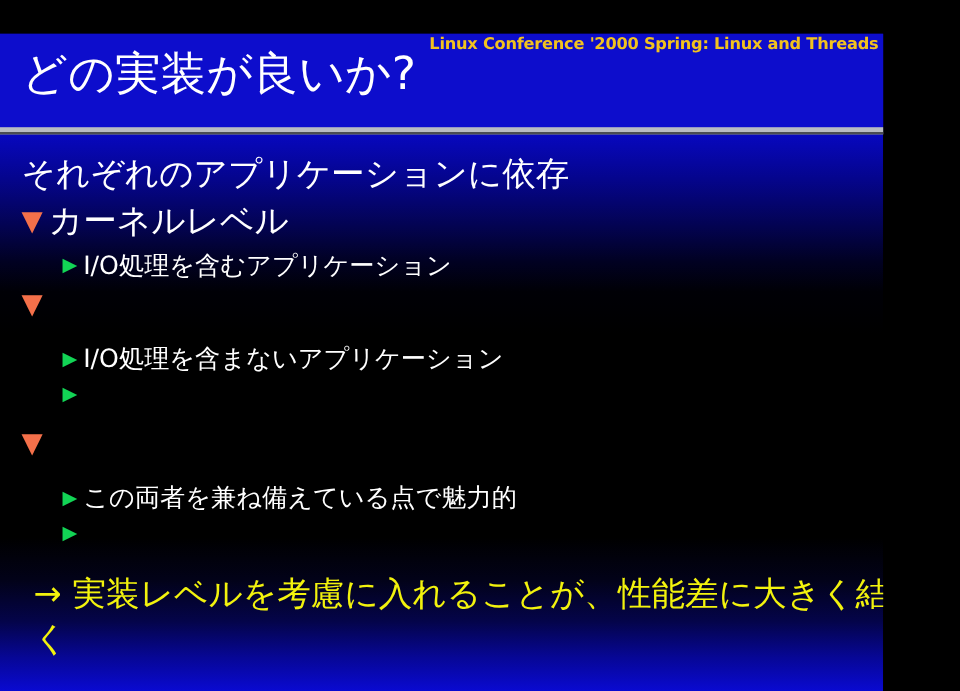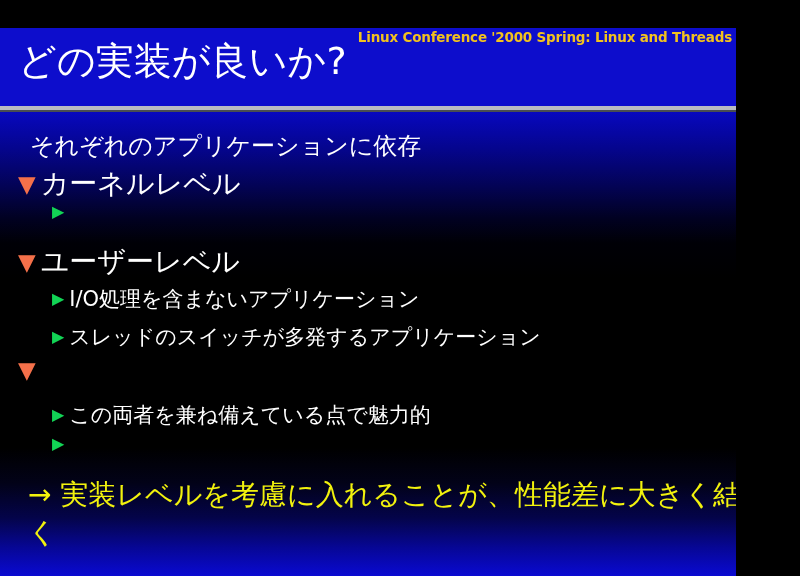--- a/index.html
+++ b/index.html
@@ -80,23 +80,23 @@
     left: 0;
     top: 100px;
     width: 800px;
   }
   .line {
     display: flex;
     align-items: baseline;
     white-space: nowrap;
   }
   .lvl0 {
-    padding-left: 30px;
+    padding-left: 18px;
     color: #ffffff;
-    font-size: 24px;
+    font-size: 28px;
     line-height: 36px;
     height: 38px;
     font-family: Liberation Serif, serif;
   }
   .lvl1 {
     padding-left: 18px;
     color: #ffffff;
     font-size: 28px;
     line-height: 36px;
     height: 40px;
@@ -155,35 +155,34 @@
       <span class="txt">それぞれのアプリケーションに依存</span>
     </div>
 
     <div class="line lvl1">
       <span class="bullet-down">▼</span>
       <span class="txt">カーネルレベル</span>
     </div>
 
     <div class="line lvl2">
       <span class="bullet-right">▶</span>
+      <span class="txt">I/O処理を含むアプリケーション</span>
     </div>
 
     <div class="line lvl1">
       <span class="bullet-down">▼</span>
-      <span class="txt">ユーザーレベル</span>
     </div>
 
     <div class="line lvl2">
       <span class="bullet-right">▶</span>
       <span class="txt">I/O処理を含まないアプリケーション</span>
     </div>
 
     <div class="line lvl2">
       <span class="bullet-right">▶</span>
-      <span class="txt">スレッドのスイッチが多発するアプリケーション</span>
     </div>
 
     <div class="line lvl1">
       <span class="bullet-down">▼</span>
     </div>
 
     <div class="line lvl2">
       <span class="bullet-right">▶</span>
       <span class="txt">この両者を兼ね備えている点で魅力的</span>
     </div>

